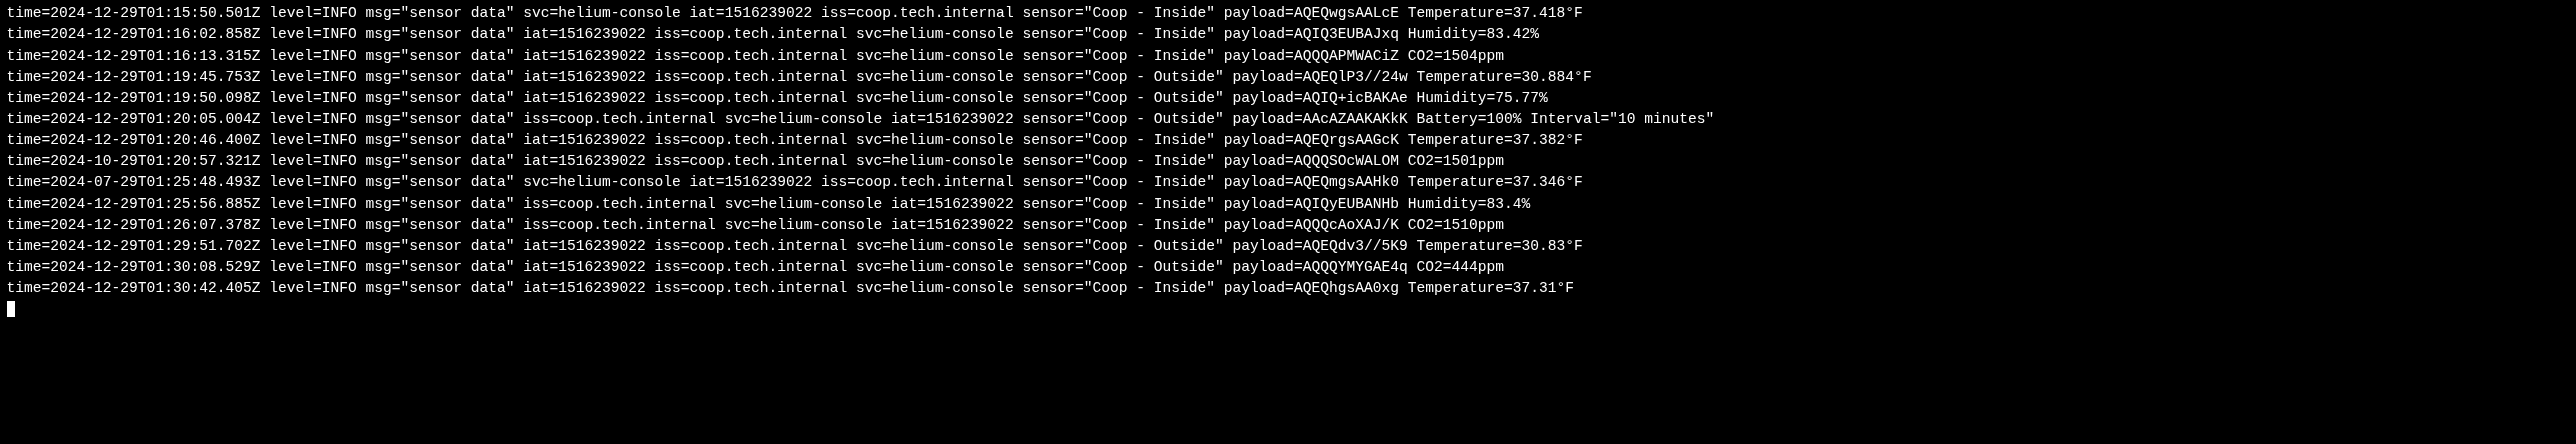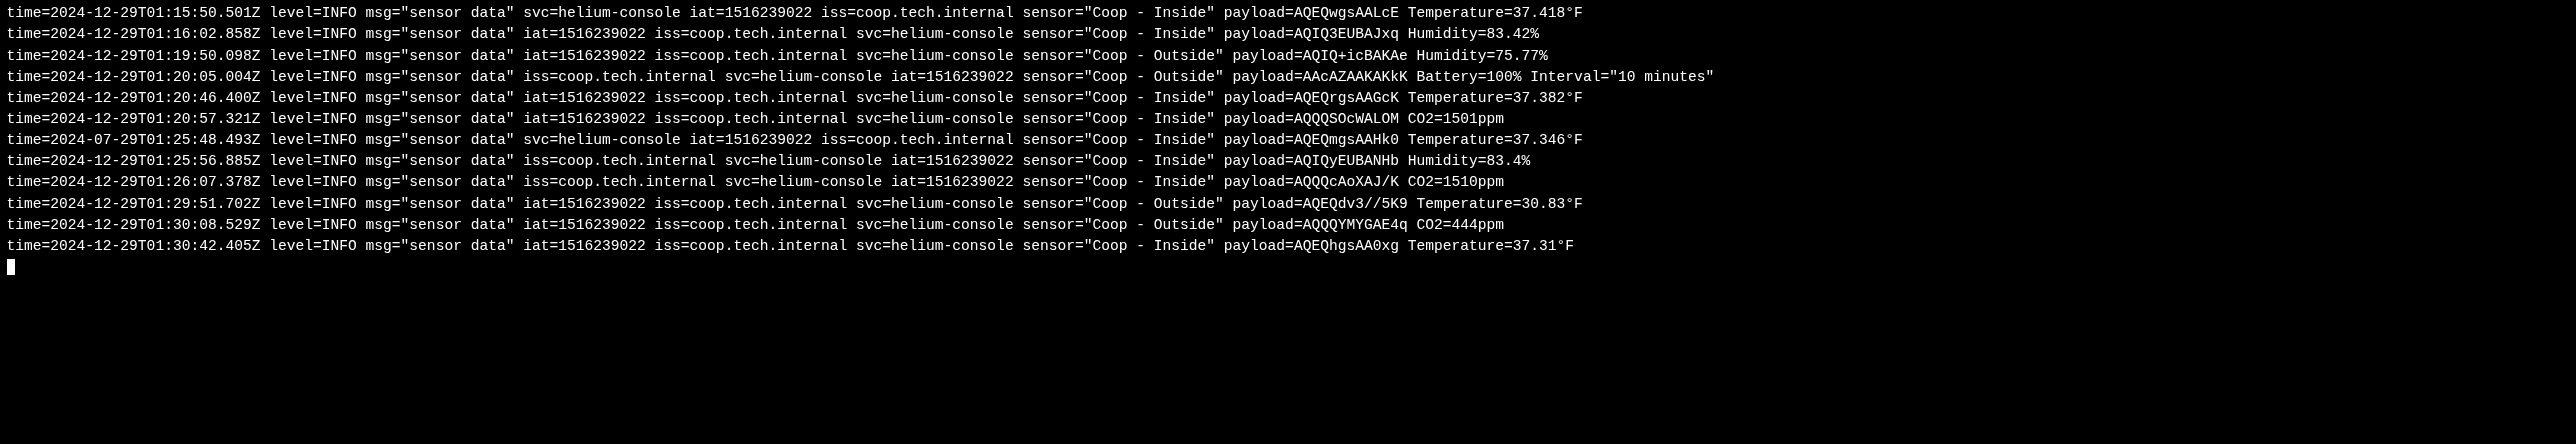--- a/index.html
+++ b/index.html
@@ -27,24 +27,26 @@
       background-color: #ffffff;
       vertical-align: text-bottom;
     }
   </style>
 </head>
 <body>
 
 <div id="log-container">
     <div class="log-line">time=2024-12-29T01:15:50.501Z level=INFO msg="sensor data" svc=helium-console iat=1516239022 iss=coop.tech.internal sensor="Coop - Inside" payload=AQEQwgsAALcE Temperature=37.418°F</div>
     <div class="log-line">time=2024-12-29T01:16:02.858Z level=INFO msg="sensor data" iat=1516239022 iss=coop.tech.internal svc=helium-console sensor="Coop - Inside" payload=AQIQ3EUBAJxq Humidity=83.42%</div>
+    <div class="log-line">time=2024-12-29T01:16:13.315Z level=INFO msg="sensor data" iat=1516239022 iss=coop.tech.internal svc=helium-console sensor="Coop - Inside" payload=AQQQAPMWACiZ CO2=1504ppm</div>
+    <div class="log-line">time=2024-12-29T01:19:45.753Z level=INFO msg="sensor data" iat=1516239022 iss=coop.tech.internal svc=helium-console sensor="Coop - Outside" payload=AQEQlP3//24w Temperature=30.884°F</div>
     <div class="log-line">time=2024-12-29T01:19:50.098Z level=INFO msg="sensor data" iat=1516239022 iss=coop.tech.internal svc=helium-console sensor="Coop - Outside" payload=AQIQ+icBAKAe Humidity=75.77%</div>
     <div class="log-line">time=2024-12-29T01:20:05.004Z level=INFO msg="sensor data" iss=coop.tech.internal svc=helium-console iat=1516239022 sensor="Coop - Outside" payload=AAcAZAAKAKkK Battery=100% Interval="10 minutes"</div>
     <div class="log-line">time=2024-12-29T01:20:46.400Z level=INFO msg="sensor data" iat=1516239022 iss=coop.tech.internal svc=helium-console sensor="Coop - Inside" payload=AQEQrgsAAGcK Temperature=37.382°F</div>
-    <div class="log-line">time=2024-12-29T01:20:57.321Z level=INFO msg="sensor data" iat=1516239022 iss=coop.tech.internal svc=helium-console sensor="Coop - Inside" payload=AQQQSOcWALOM CO2=1501ppm</div>
+    <div class="log-line">time=2024-10-29T01:20:57.321Z level=INFO msg="sensor data" iat=1516239022 iss=coop.tech.internal svc=helium-console sensor="Coop - Inside" payload=AQQQSOcWALOM CO2=1501ppm</div>
     <div class="log-line">time=2024-07-29T01:25:48.493Z level=INFO msg="sensor data" svc=helium-console iat=1516239022 iss=coop.tech.internal sensor="Coop - Inside" payload=AQEQmgsAAHk0 Temperature=37.346°F</div>
     <div class="log-line">time=2024-12-29T01:25:56.885Z level=INFO msg="sensor data" iss=coop.tech.internal svc=helium-console iat=1516239022 sensor="Coop - Inside" payload=AQIQyEUBANHb Humidity=83.4%</div>
     <div class="log-line">time=2024-12-29T01:26:07.378Z level=INFO msg="sensor data" iss=coop.tech.internal svc=helium-console iat=1516239022 sensor="Coop - Inside" payload=AQQQcAoXAJ/K CO2=1510ppm</div>
     <div class="log-line">time=2024-12-29T01:29:51.702Z level=INFO msg="sensor data" iat=1516239022 iss=coop.tech.internal svc=helium-console sensor="Coop - Outside" payload=AQEQdv3//5K9 Temperature=30.83°F</div>
     <div class="log-line">time=2024-12-29T01:30:08.529Z level=INFO msg="sensor data" iat=1516239022 iss=coop.tech.internal svc=helium-console sensor="Coop - Outside" payload=AQQQYMYGAE4q CO2=444ppm</div>
     <div class="log-line">time=2024-12-29T01:30:42.405Z level=INFO msg="sensor data" iat=1516239022 iss=coop.tech.internal svc=helium-console sensor="Coop - Inside" payload=AQEQhgsAA0xg Temperature=37.31°F</div>
     <div class="log-line"><span class="cursor"></span></div>
   </div>
 
 

